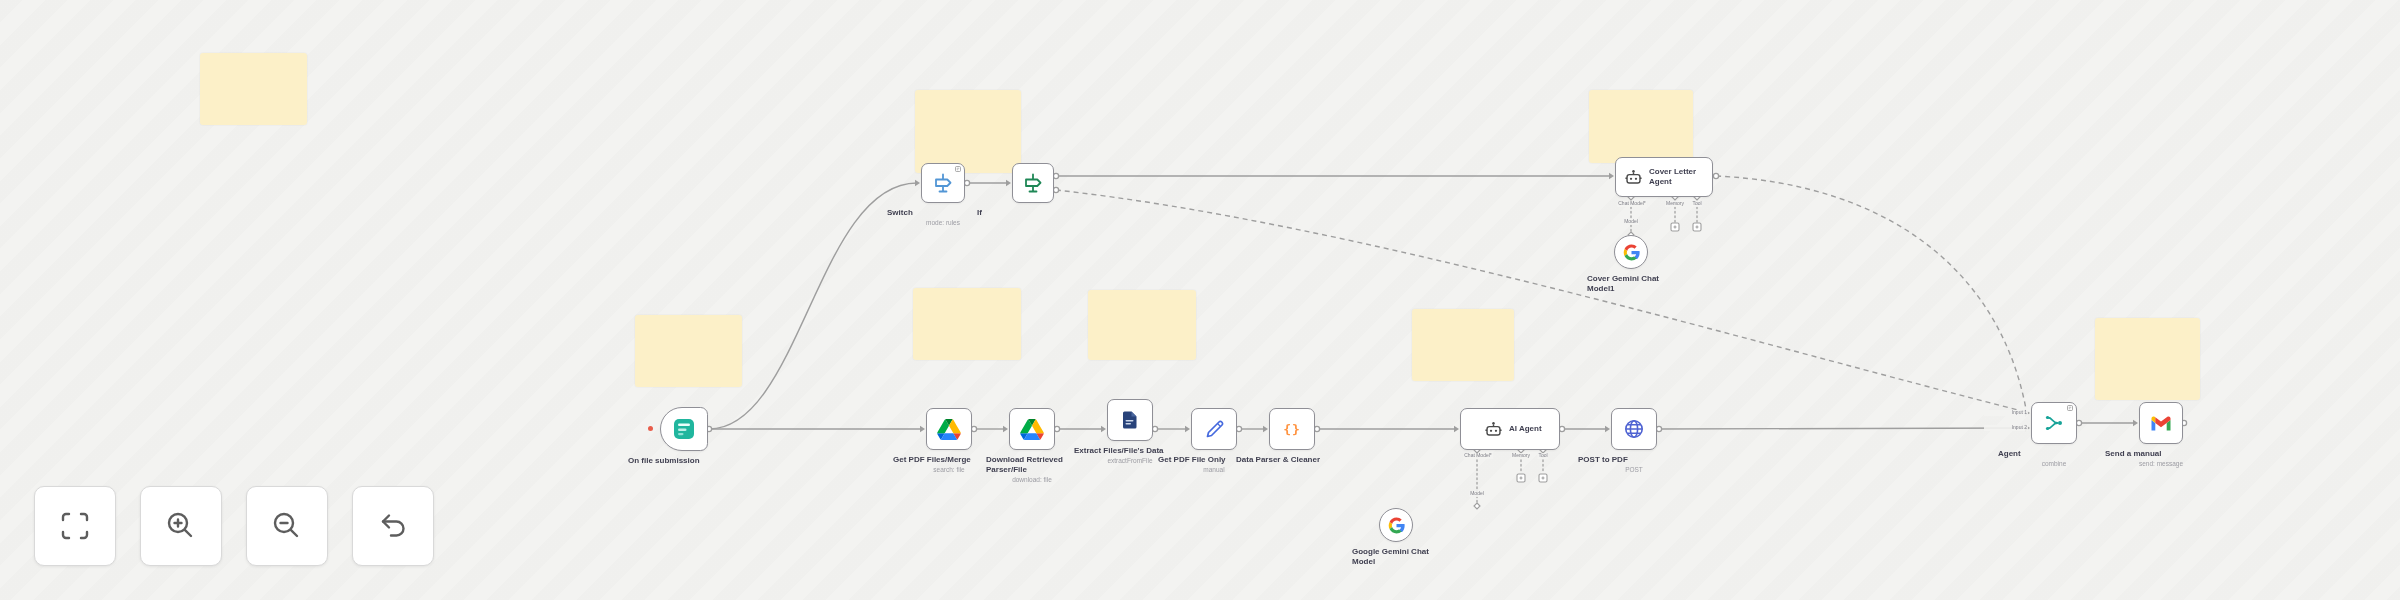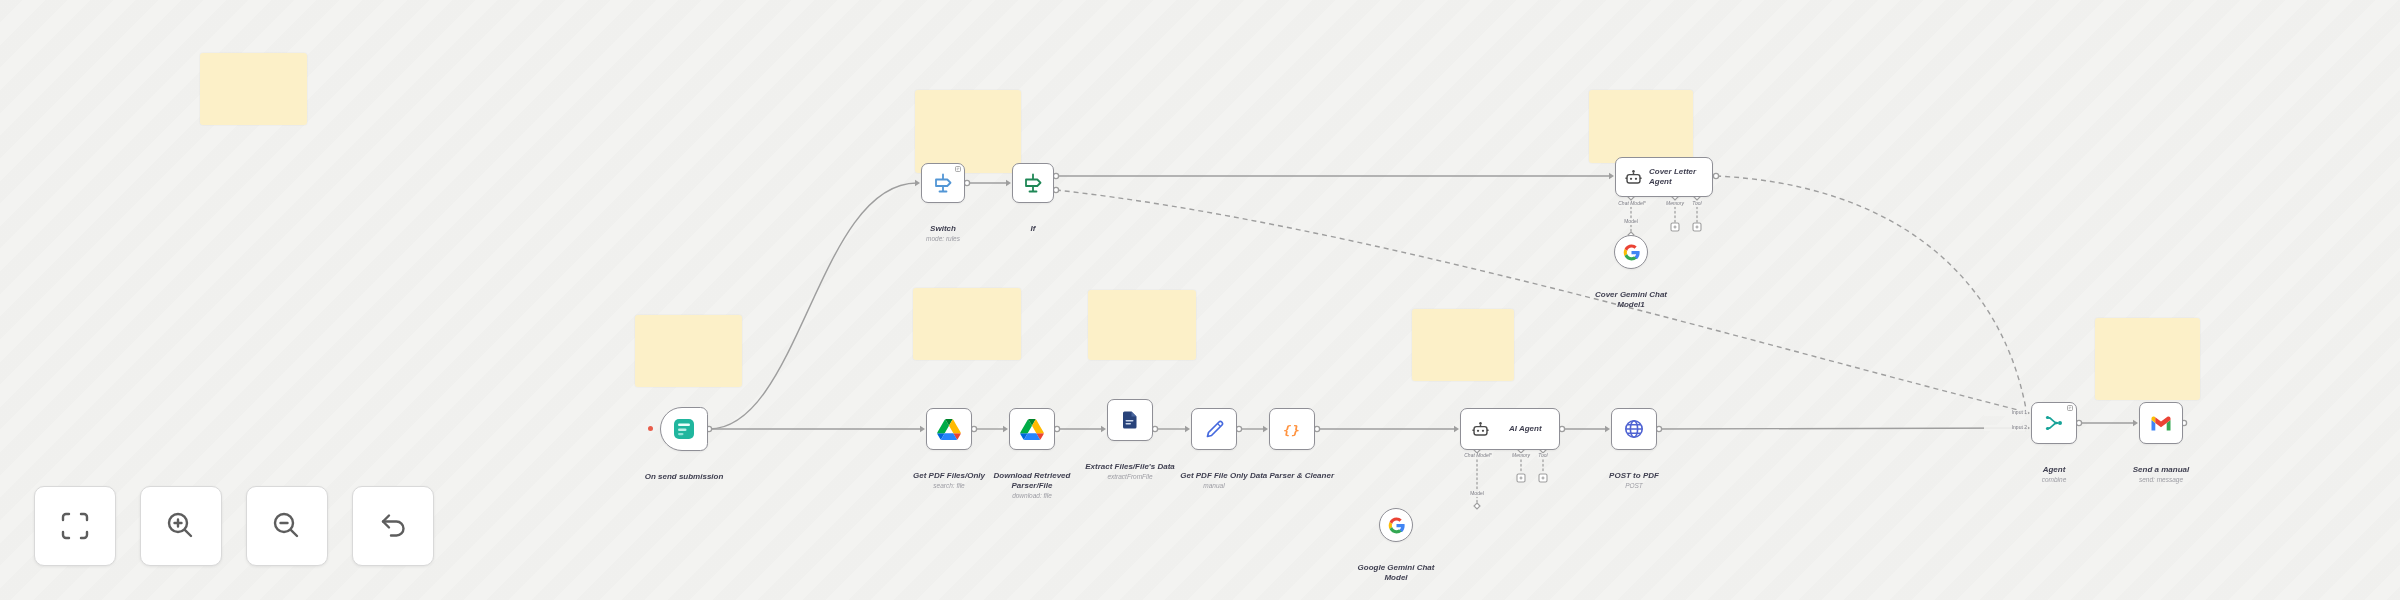--- a/index.html
+++ b/index.html
@@ -2,26 +2,26 @@
 <html><head>
 <meta charset="utf-8">
 <style>
   html,body{margin:0;padding:0;}
   body{font-family:"Liberation Sans",sans-serif;}
   #canvas{position:relative;width:2400px;height:600px;overflow:hidden;
     background:#f3f3f1;
     background-image:repeating-linear-gradient(135deg, rgba(0,0,0,0.013) 0 16px, rgba(255,255,255,0.02) 16px 32px);}
   .sticky{position:absolute;background:#fcf0c8;border-radius:3px;z-index:1;box-shadow:0 0 0 1px rgba(0,0,0,0.02);}
   svg.wires{position:absolute;left:0;top:0;z-index:2;}
-  .node-wrap{position:absolute;z-index:3;display:flex;flex-direction:column;align-items:center;font-style:italic;}
+  .node-wrap{position:absolute;z-index:3;display:flex;flex-direction:column;align-items:center;}
   .box{position:relative;background:#fff;border:1.2px solid #8f8f96;border-radius:7px;
        display:flex;align-items:center;justify-content:center;box-shadow:0 1px 2px rgba(0,0,0,0.05);box-sizing:border-box;}
   .box.trigger{border-radius:24px 8px 8px 24px;}
   .box.round{border-radius:50%;}
-  .lbl{margin-top:21px;width:112px;text-align:center;font-size:8px;font-weight:700;color:#3f3f50;line-height:1.25;}
+  .lbl{margin-top:5px;width:112px;text-align:left;font-size:8px;font-weight:700;color:#3f3f50;line-height:1.25;}
   .sub{width:112px;text-align:center;font-size:6.5px;color:#9c9ca3;margin-top:1px;line-height:1.2;}
   .agent-title{font-size:8px;font-weight:700;color:#3f3f50;line-height:1.2;text-align:left;margin-left:6px;width:58px;}
   .port-lbl{position:absolute;font-size:5px;color:#7d7d86;white-space:nowrap;transform:translateX(-50%);
             background:rgba(243,243,241,0.85);padding:0 1px;line-height:1.1;z-index:4;}
   .tiny-label{position:absolute;font-size:5px;color:#7d7d86;z-index:4;background:rgba(243,243,241,0.9);
               padding:0 1px;line-height:1.1;white-space:nowrap;}
   .corner-ic{position:absolute;top:2px;right:3px;line-height:0;}
   .issue-dot{position:absolute;width:5px;height:5px;border-radius:50%;background:#e85c4a;z-index:4;}
   .code-ic{font-family:"DejaVu Sans Mono",monospace;font-weight:700;font-size:13px;color:#ff9340;letter-spacing:1px;}
   .controls{position:absolute;left:34px;top:486px;display:flex;gap:24px;z-index:5;}
@@ -137,21 +137,21 @@
 
   <div class="node-wrap" style="left:660px;top:407px;width:48px">
     <div class="box trigger" style="width:48px;height:44px">
       <svg width="22" height="22" viewBox="0 0 22 22">
         <rect x="1" y="1" width="20" height="20" rx="5" fill="#20b69e"></rect>
         <rect x="5" y="5.5" width="12" height="2.6" rx="1.3" fill="#eafffb"></rect>
         <rect x="5" y="10.5" width="8.5" height="2.6" rx="1.3" fill="#bdf0e8"></rect>
         <rect x="5" y="15" width="5.5" height="2.2" rx="1.1" fill="#8fe3d6"></rect>
       </svg>
     </div>
-    <div class="lbl">On send submission</div>
+    <div class="lbl">On file submission</div>
   </div>
 
   <div class="node-wrap" style="left:921px;top:163px;width:44px">
     <div class="box" style="width:44px;height:40px">
       <span class="corner-ic">
         <svg width="6" height="6" viewBox="0 0 12 12">
             <rect x="1" y="1" width="10" height="10" rx="2" fill="none" stroke="#8a8a8a" stroke-width="1.4"></rect>
             <path d="M3.5 4.5h5 M3.5 7.5h3" stroke="#8a8a8a" stroke-width="1.2"></path>
           </svg>
       </span>
@@ -213,21 +213,21 @@
     <div class="box" style="width:46px;height:42px">
       <svg width="24" height="21" viewBox="0 0 87.3 78">
         <path d="m6.6 66.85 3.85 6.65c.8 1.4 1.95 2.5 3.3 3.3L27.5 53H0c0 1.55.4 3.1 1.2 4.5z" fill="#0066da"></path>
         <path d="M43.65 25 29.9 1.2c-1.35.8-2.5 1.9-3.3 3.3l-25.4 44A9.06 9.06 0 0 0 0 53h27.5z" fill="#00ac47"></path>
         <path d="M73.55 76.8c1.35-.8 2.5-1.9 3.3-3.3l1.6-2.75L86.1 57.5c.8-1.4 1.2-2.95 1.2-4.5H59.8l5.85 11.5z" fill="#ea4335"></path>
         <path d="m43.65 25 13.75-23.8c-1.35-.8-2.9-1.2-4.5-1.2H34.4c-1.6 0-3.15.45-4.5 1.2z" fill="#00832d"></path>
         <path d="M59.8 53H27.5L13.75 76.8c1.35.8 2.9 1.2 4.5 1.2h50.8c1.6 0 3.15-.45 4.5-1.2z" fill="#2684fc"></path>
         <path d="m73.4 26.5-12.7-22c-.8-1.4-1.95-2.5-3.3-3.3L43.65 25l16.15 28h27.45c0-1.55-.4-3.1-1.2-4.5z" fill="#ffba00"></path>
       </svg>
     </div>
-    <div class="lbl">Get PDF Files/Only</div>
+    <div class="lbl">Get PDF Files/Merge</div>
     <div class="sub">search: file</div>
   </div>
 
   <div class="node-wrap" style="left:1009px;top:408px;width:46px">
     <div class="box" style="width:46px;height:42px">
       <svg width="24" height="21" viewBox="0 0 87.3 78">
         <path d="m6.6 66.85 3.85 6.65c.8 1.4 1.95 2.5 3.3 3.3L27.5 53H0c0 1.55.4 3.1 1.2 4.5z" fill="#0066da"></path>
         <path d="M43.65 25 29.9 1.2c-1.35.8-2.5 1.9-3.3 3.3l-25.4 44A9.06 9.06 0 0 0 0 53h27.5z" fill="#00ac47"></path>
         <path d="M73.55 76.8c1.35-.8 2.5-1.9 3.3-3.3l1.6-2.75L86.1 57.5c.8-1.4 1.2-2.95 1.2-4.5H59.8l5.85 11.5z" fill="#ea4335"></path>
         <path d="m43.65 25 13.75-23.8c-1.35-.8-2.9-1.2-4.5-1.2H34.4c-1.6 0-3.15.45-4.5 1.2z" fill="#00832d"></path>
@@ -264,21 +264,21 @@
   </div>
 
   <div class="node-wrap" style="left:1269px;top:408px;width:46px">
     <div class="box" style="width:46px;height:42px">
       <span class="code-ic">{}</span>
     </div>
     <div class="lbl">Data Parser &amp; Cleaner</div>
   </div>
 
   <div class="node-wrap" style="left:1460px;top:408px;width:100px">
-    <div class="box" style="width:100px;height:42px;justify-content:space-between;padding-left:10px">
+    <div class="box" style="width:100px;height:42px;justify-content:flex-end;padding-left:10px">
       <svg width="19" height="19" viewBox="0 0 20 20">
         <g fill="none" stroke="#4a4a4a" stroke-width="1.5">
           <rect x="3.2" y="7" width="13.6" height="8.8" rx="2.4"></rect>
           <path d="M10 7V4.6 M1.5 10.8h1.7 M16.8 10.8h1.7"></path>
         </g>
         <circle cx="10" cy="3.4" r="1.3" fill="#4a4a4a"></circle>
         <circle cx="7.4" cy="11.4" r="1.2" fill="#4a4a4a"></circle>
         <circle cx="12.6" cy="11.4" r="1.2" fill="#4a4a4a"></circle>
       </svg>
       <div class="agent-title" style="width:50px">AI Agent</div>

